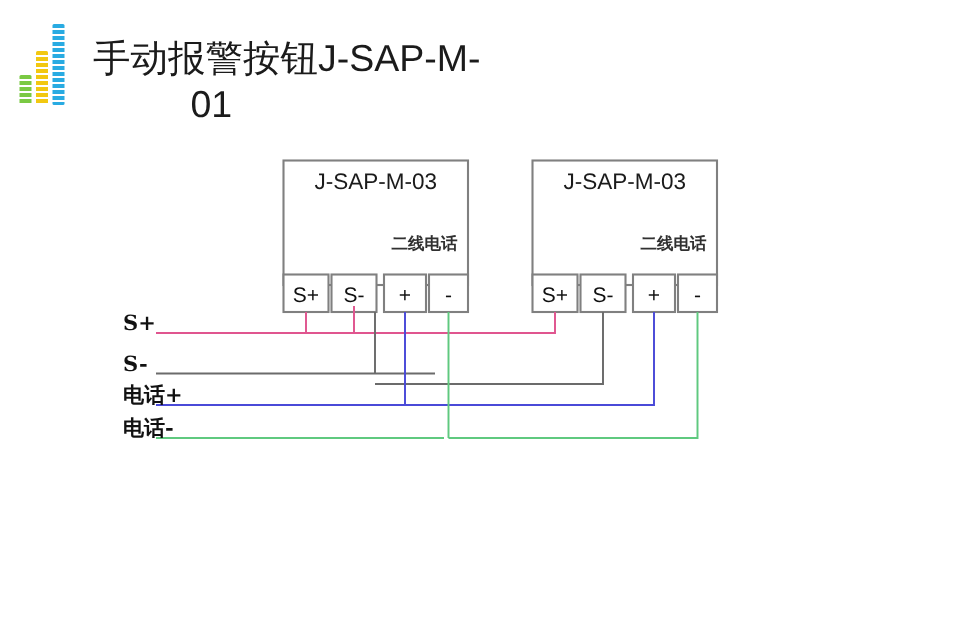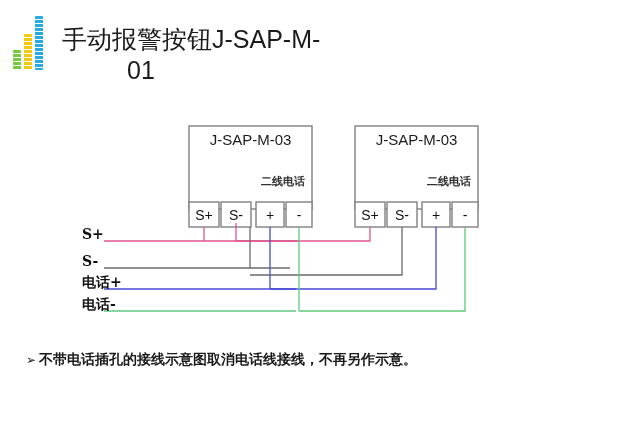--- a/index.html
+++ b/index.html
@@ -47,21 +47,21 @@
     margin-top: 16px;
   }
   #title .line2 {
     display: block;
     padding-left: 65px;
   }
 
   
   #diagram {
     position: absolute;
-    left: 0; top: 107px;
+    left: 0; top: 88px;
     width: 642px;
     height: 230px;
   }
   #diagram svg { display: block; }
 
   .dev-title {
     font-family: "Liberation Sans", "DejaVu Sans", sans-serif;
     font-size: 15px;
     fill: #1b1b1b;
   }
@@ -194,16 +194,13 @@
 
   <text class="side-label" x="82" y="132">S+</text>
   <text class="side-label" x="82" y="159">S-</text>
   <text class="side-label" x="82" y="180">电话+</text>
   <text class="side-label" x="82" y="202">电话-</text>
 
 </svg>
 </div>
 
 <div id="notes">
-  <span class="note-line">
-    <span class="note-bullet">➢</span><span>不带电话插孔的接线示意图取消电话线接线，不再另作示意。</span>
-  </span>
 </div>
 
 </body></html>

